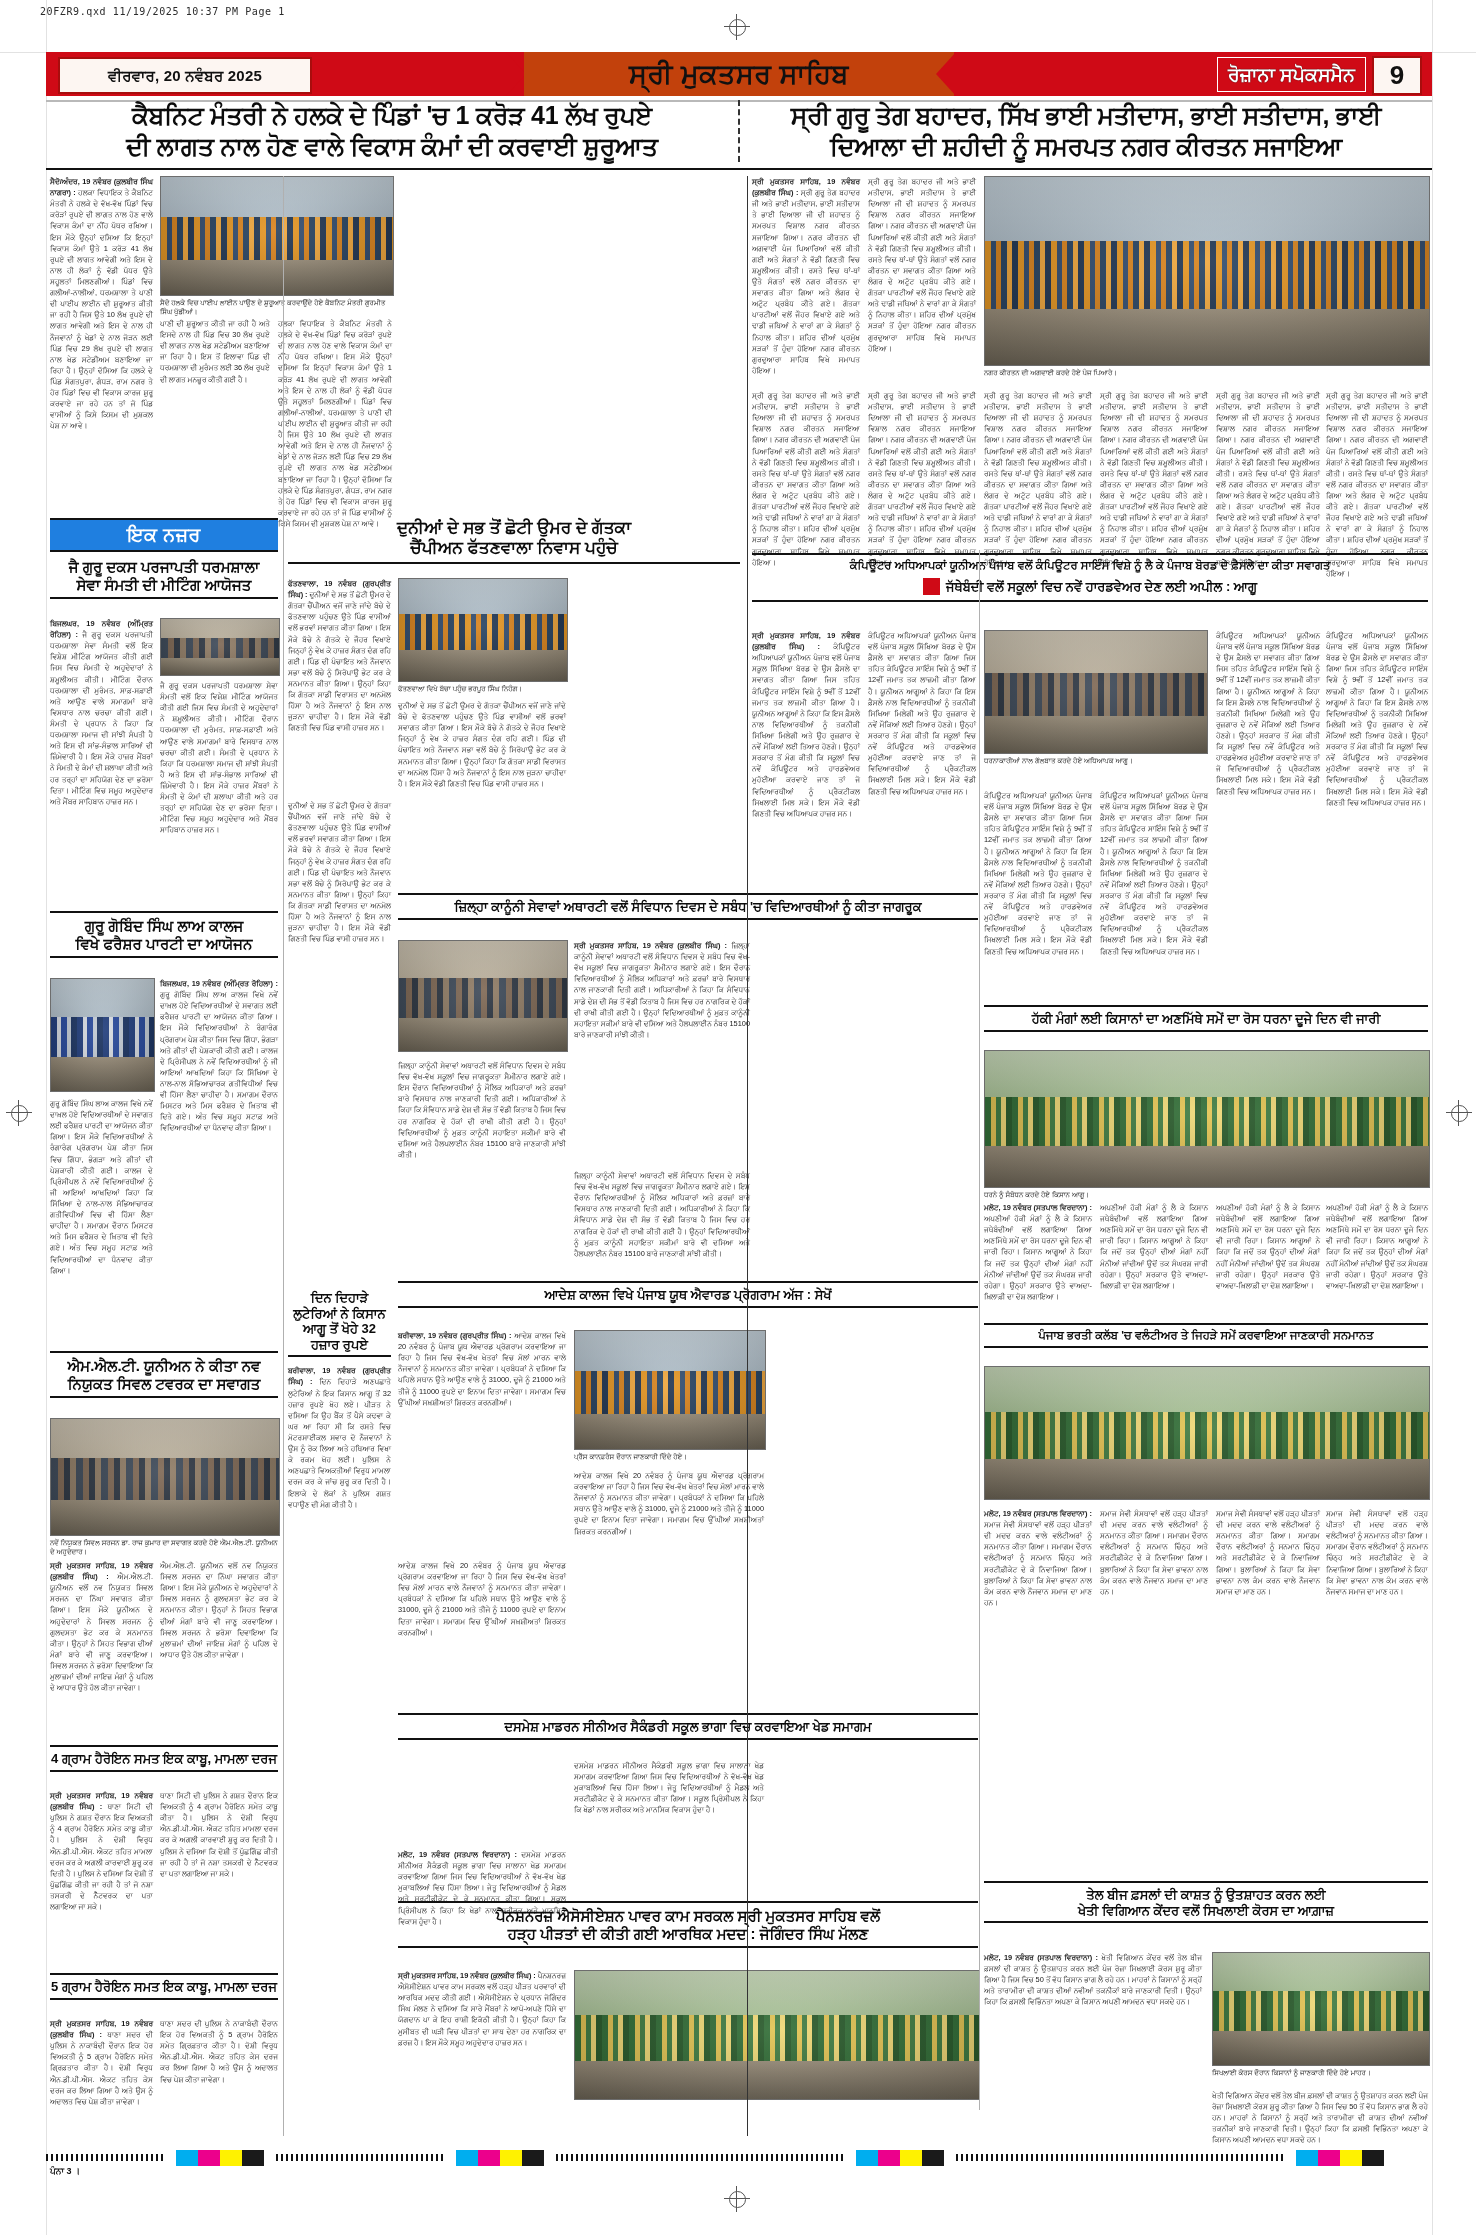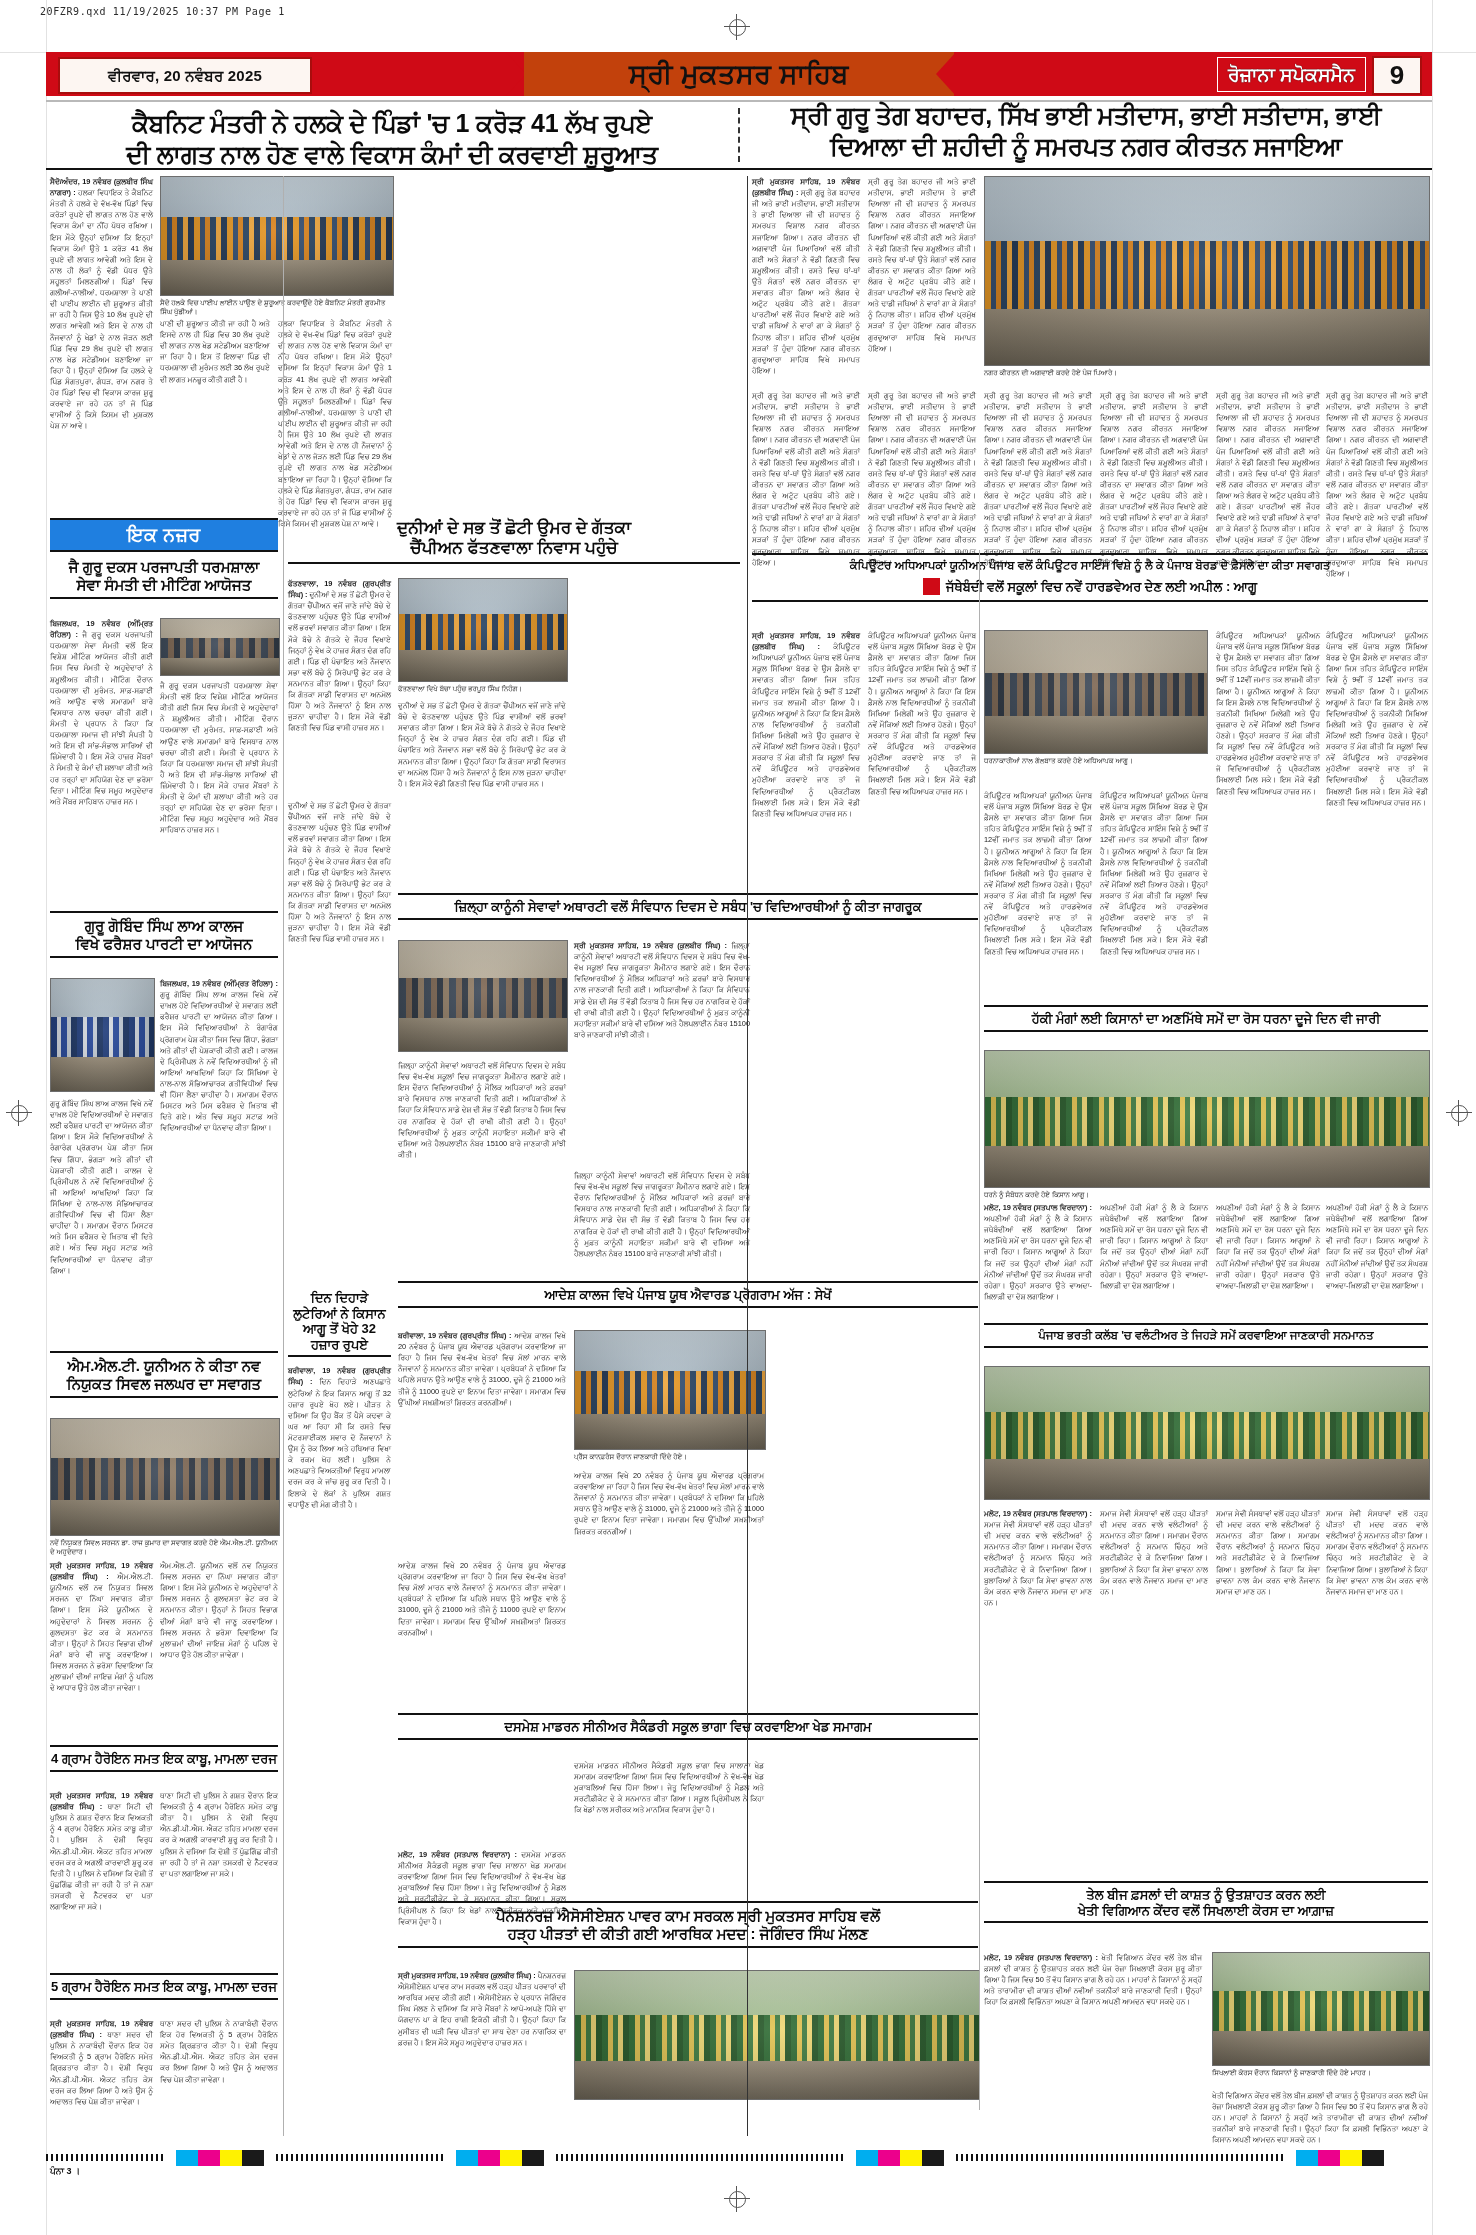--- a/index.html
+++ b/index.html
@@ -71,21 +71,21 @@
   .mh-pageno{
     position:absolute;right:10px;top:4px;width:46px;height:35px;background:#fdf6f2;
     border:2px solid #a80d0d;display:flex;align-items:center;justify-content:center;
     font-size:26px;font-weight:bold;color:#111;
   }
   .mh-thinline{position:absolute;left:0;top:48px;width:100%;height:2px;background:#b9b9b9;}
 
   
   .topheads{position:absolute;left:46px;top:100px;width:1386px;height:62px;display:flex;}
   .th-col{flex:1;padding:0 6px;}
-  .th-col.left{border-right:2px dashed #333;margin-top:8px;}
+  .th-col.left{border-right:2px dashed #333;}
   .th-line{
     font-size:25px;font-weight:bold;line-height:1.24;color:#0b0b0b;text-align:center;
     letter-spacing:-.2px;
   }
 
   .hrule{position:absolute;background:#111;}
 
   
   .col-text{
     font-size:7.4px;line-height:1.5;text-align:justify;color:#1a1a1a;
@@ -271,21 +271,21 @@
     <div class="col-text"><span class="dateline">ਬਿਜਲਘਰ, 19 ਨਵੰਬਰ (ਅੰਮ੍ਰਿਤ ਰੋਹਿਲਾ) :</span>
       <span>ਗੁਰੂ ਗੋਬਿੰਦ ਸਿੰਘ ਲਾਅ ਕਾਲਜ ਵਿਖੇ ਨਵੇਂ ਦਾਖ਼ਲ ਹੋਏ ਵਿਦਿਆਰਥੀਆਂ ਦੇ ਸਵਾਗਤ ਲਈ ਫਰੈਸ਼ਰ ਪਾਰਟੀ ਦਾ ਆਯੋਜਨ ਕੀਤਾ ਗਿਆ। ਇਸ ਮੌਕੇ ਵਿਦਿਆਰਥੀਆਂ ਨੇ ਰੰਗਾਰੰਗ ਪ੍ਰੋਗਰਾਮ ਪੇਸ਼ ਕੀਤਾ ਜਿਸ ਵਿਚ ਗਿੱਧਾ, ਭੰਗੜਾ ਅਤੇ ਗੀਤਾਂ ਦੀ ਪੇਸ਼ਕਾਰੀ ਕੀਤੀ ਗਈ। ਕਾਲਜ ਦੇ ਪ੍ਰਿੰਸੀਪਲ ਨੇ ਨਵੇਂ ਵਿਦਿਆਰਥੀਆਂ ਨੂੰ ਜੀ ਆਇਆਂ ਆਖਦਿਆਂ ਕਿਹਾ ਕਿ ਸਿੱਖਿਆ ਦੇ ਨਾਲ-ਨਾਲ ਸੱਭਿਆਚਾਰਕ ਗਤੀਵਿਧੀਆਂ ਵਿਚ ਵੀ ਹਿੱਸਾ ਲੈਣਾ ਚਾਹੀਦਾ ਹੈ। ਸਮਾਗਮ ਦੌਰਾਨ ਮਿਸਟਰ ਅਤੇ ਮਿਸ ਫਰੈਸ਼ਰ ਦੇ ਖ਼ਿਤਾਬ ਵੀ ਦਿਤੇ ਗਏ। ਅੰਤ ਵਿਚ ਸਮੂਹ ਸਟਾਫ਼ ਅਤੇ ਵਿਦਿਆਰਥੀਆਂ ਦਾ ਧੰਨਵਾਦ ਕੀਤਾ ਗਿਆ।</span></div>
   </div>
   <div class="colbox" style="left:50px;top:1098px;width:103px;">
     <div class="col-text">ਗੁਰੂ ਗੋਬਿੰਦ ਸਿੰਘ ਲਾਅ ਕਾਲਜ ਵਿਖੇ ਨਵੇਂ ਦਾਖ਼ਲ ਹੋਏ ਵਿਦਿਆਰਥੀਆਂ ਦੇ ਸਵਾਗਤ ਲਈ ਫਰੈਸ਼ਰ ਪਾਰਟੀ ਦਾ ਆਯੋਜਨ ਕੀਤਾ ਗਿਆ। ਇਸ ਮੌਕੇ ਵਿਦਿਆਰਥੀਆਂ ਨੇ ਰੰਗਾਰੰਗ ਪ੍ਰੋਗਰਾਮ ਪੇਸ਼ ਕੀਤਾ ਜਿਸ ਵਿਚ ਗਿੱਧਾ, ਭੰਗੜਾ ਅਤੇ ਗੀਤਾਂ ਦੀ ਪੇਸ਼ਕਾਰੀ ਕੀਤੀ ਗਈ। ਕਾਲਜ ਦੇ ਪ੍ਰਿੰਸੀਪਲ ਨੇ ਨਵੇਂ ਵਿਦਿਆਰਥੀਆਂ ਨੂੰ ਜੀ ਆਇਆਂ ਆਖਦਿਆਂ ਕਿਹਾ ਕਿ ਸਿੱਖਿਆ ਦੇ ਨਾਲ-ਨਾਲ ਸੱਭਿਆਚਾਰਕ ਗਤੀਵਿਧੀਆਂ ਵਿਚ ਵੀ ਹਿੱਸਾ ਲੈਣਾ ਚਾਹੀਦਾ ਹੈ। ਸਮਾਗਮ ਦੌਰਾਨ ਮਿਸਟਰ ਅਤੇ ਮਿਸ ਫਰੈਸ਼ਰ ਦੇ ਖ਼ਿਤਾਬ ਵੀ ਦਿਤੇ ਗਏ। ਅੰਤ ਵਿਚ ਸਮੂਹ ਸਟਾਫ਼ ਅਤੇ ਵਿਦਿਆਰਥੀਆਂ ਦਾ ਧੰਨਵਾਦ ਕੀਤਾ ਗਿਆ।</div>
   </div>
 
   <div class="colbox" style="left:50px;top:1348px;width:228px;">
     <div class="rulebar"></div>
     <div class="hl hl-md">ਐਮ.ਐਲ.ਟੀ. ਯੂਨੀਅਨ ਨੇ ਕੀਤਾ ਨਵ</div>
-    <div class="hl hl-md">ਨਿਯੁਕਤ ਸਿਵਲ ਜਲਘਰ ਦਾ ਸਵਾਗਤ</div>
+    <div class="hl hl-md">ਨਿਯੁਕਤ ਸਿਵਲ ਟਵਰਕ ਦਾ ਸਵਾਗਤ</div>
     <div class="rulebar"></div>
   </div>
   <div class="colbox" style="left:50px;top:1418px;width:228px;">
     <div class="photo indoor" style="width:228px;height:116px;">
       <div class="sky"></div>
         <div class="crowd"></div>
         <div class="ground"></div>
         <div class="vignette"></div>
     </div>
     <div class="caption">ਨਵੇਂ ਨਿਯੁਕਤ ਸਿਵਲ ਸਰਜਨ ਡਾ. ਰਾਜ ਕੁਮਾਰ ਦਾ ਸਵਾਗਤ ਕਰਦੇ ਹੋਏ ਐਮ.ਐਲ.ਟੀ. ਯੂਨੀਅਨ ਦੇ ਅਹੁਦੇਦਾਰ।</div>

